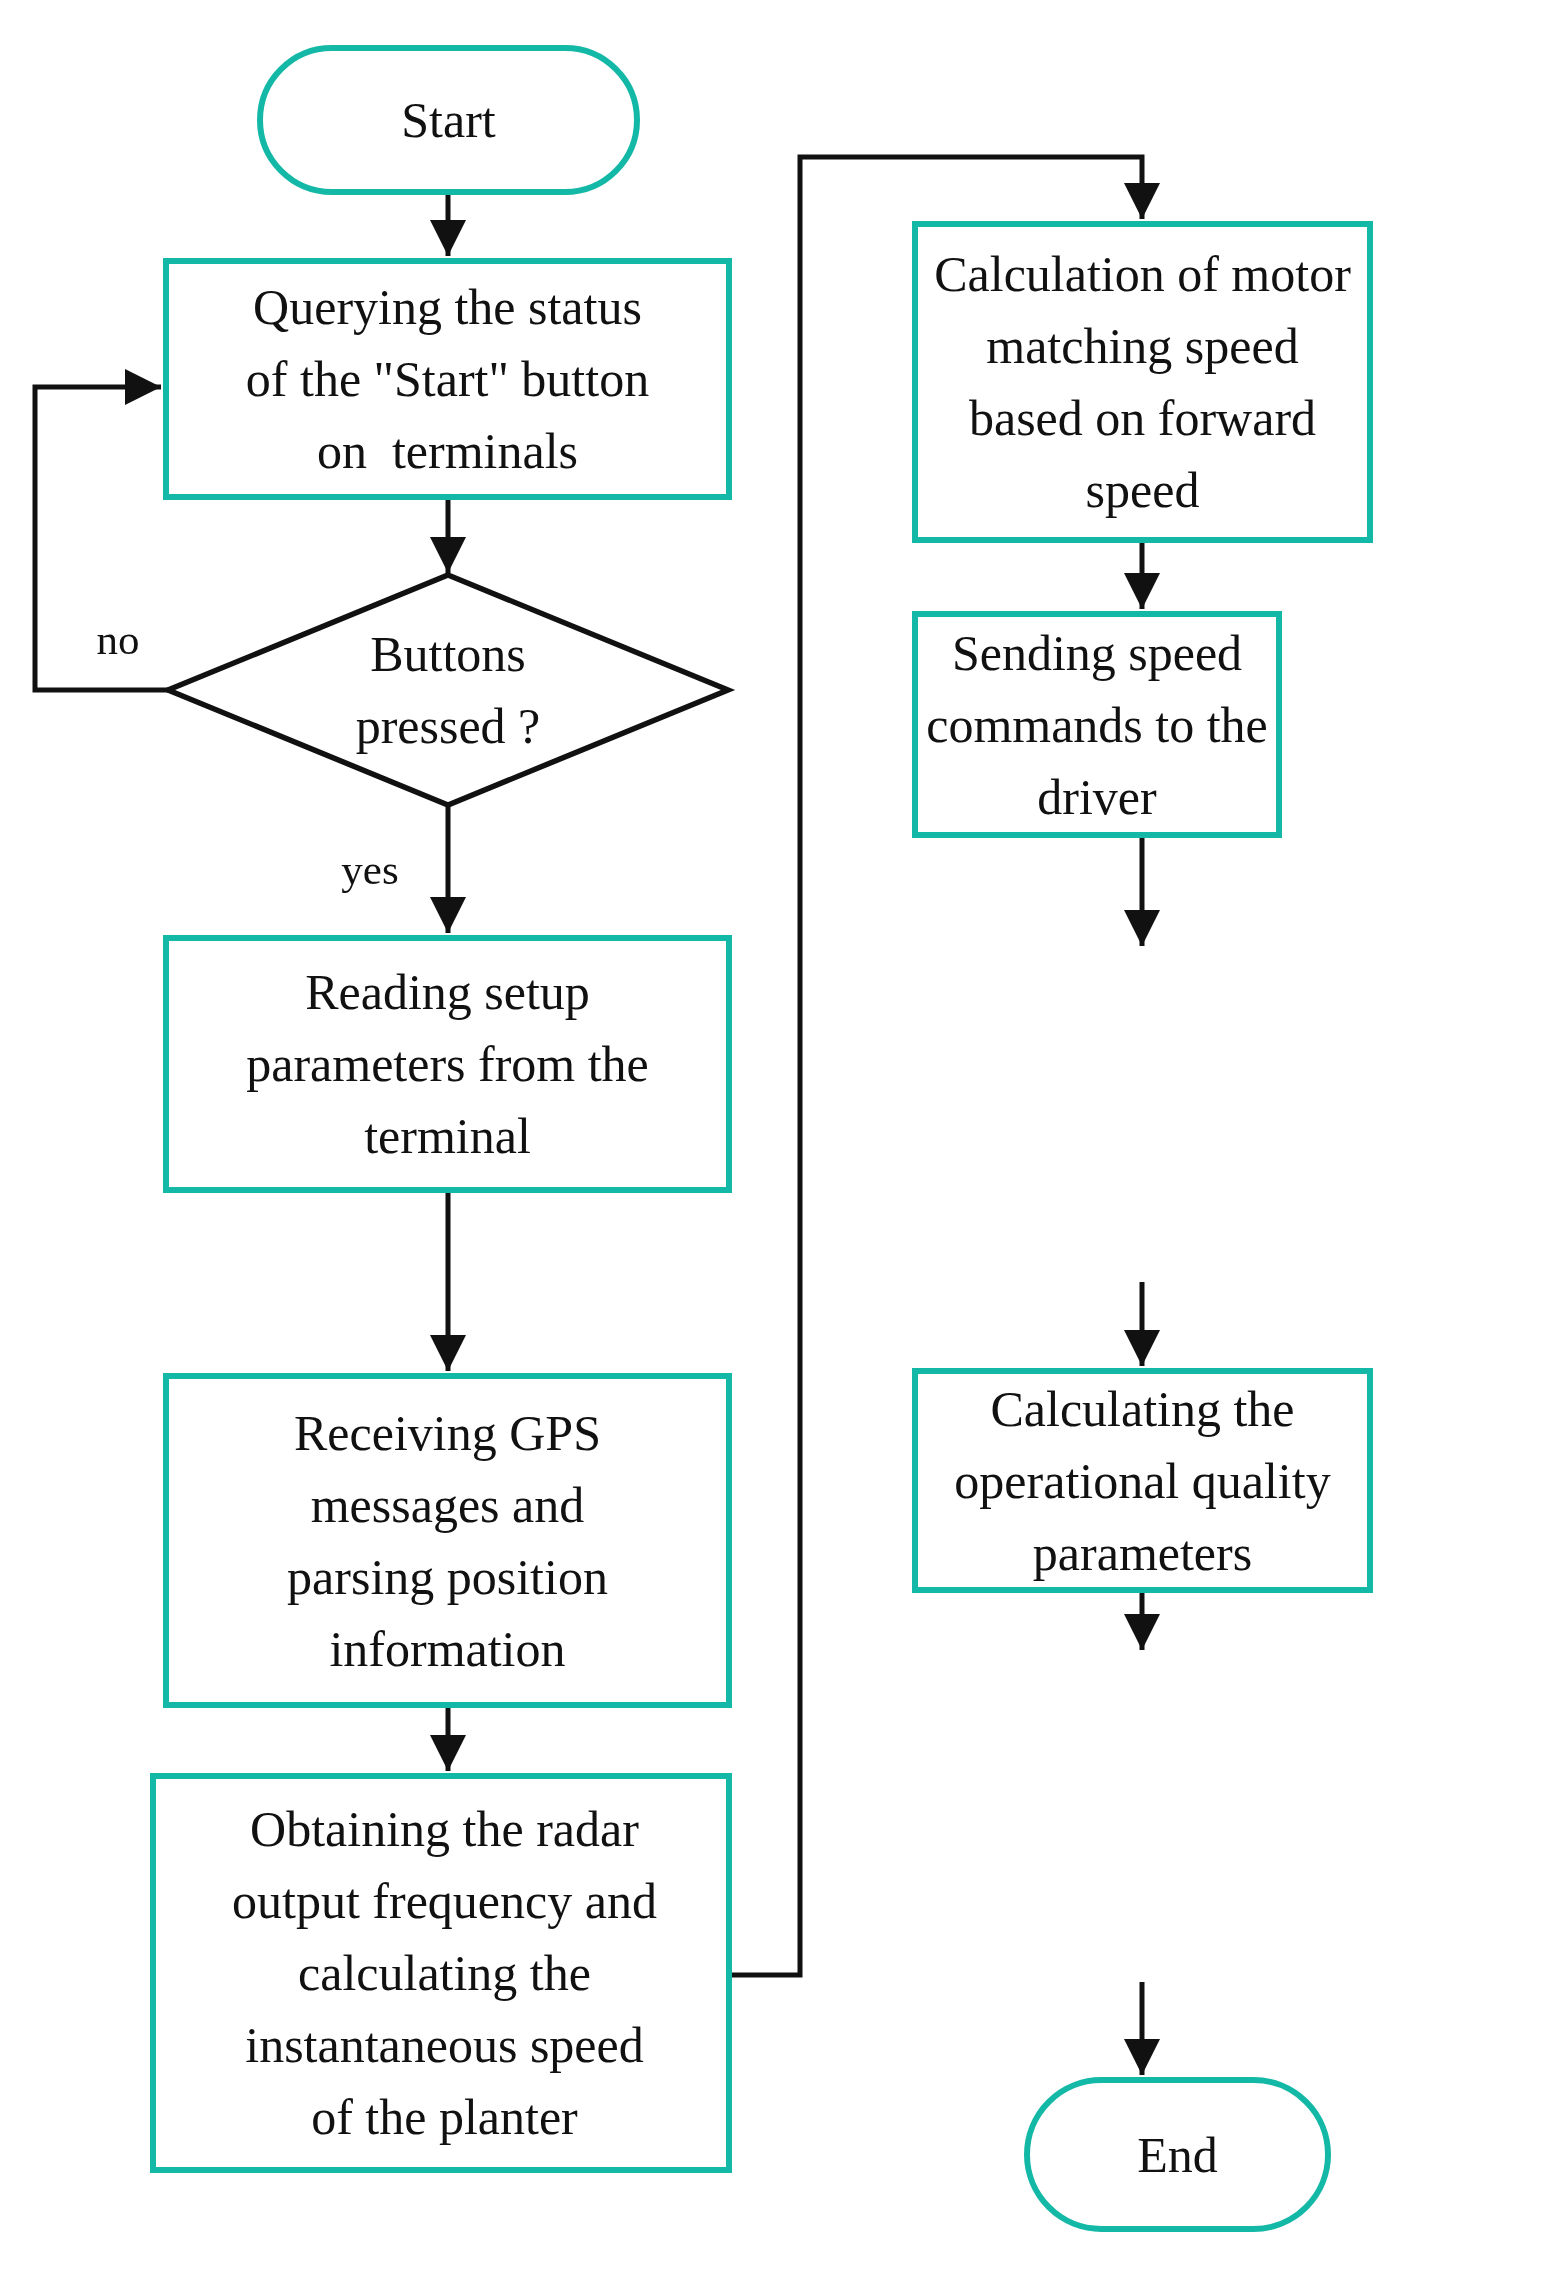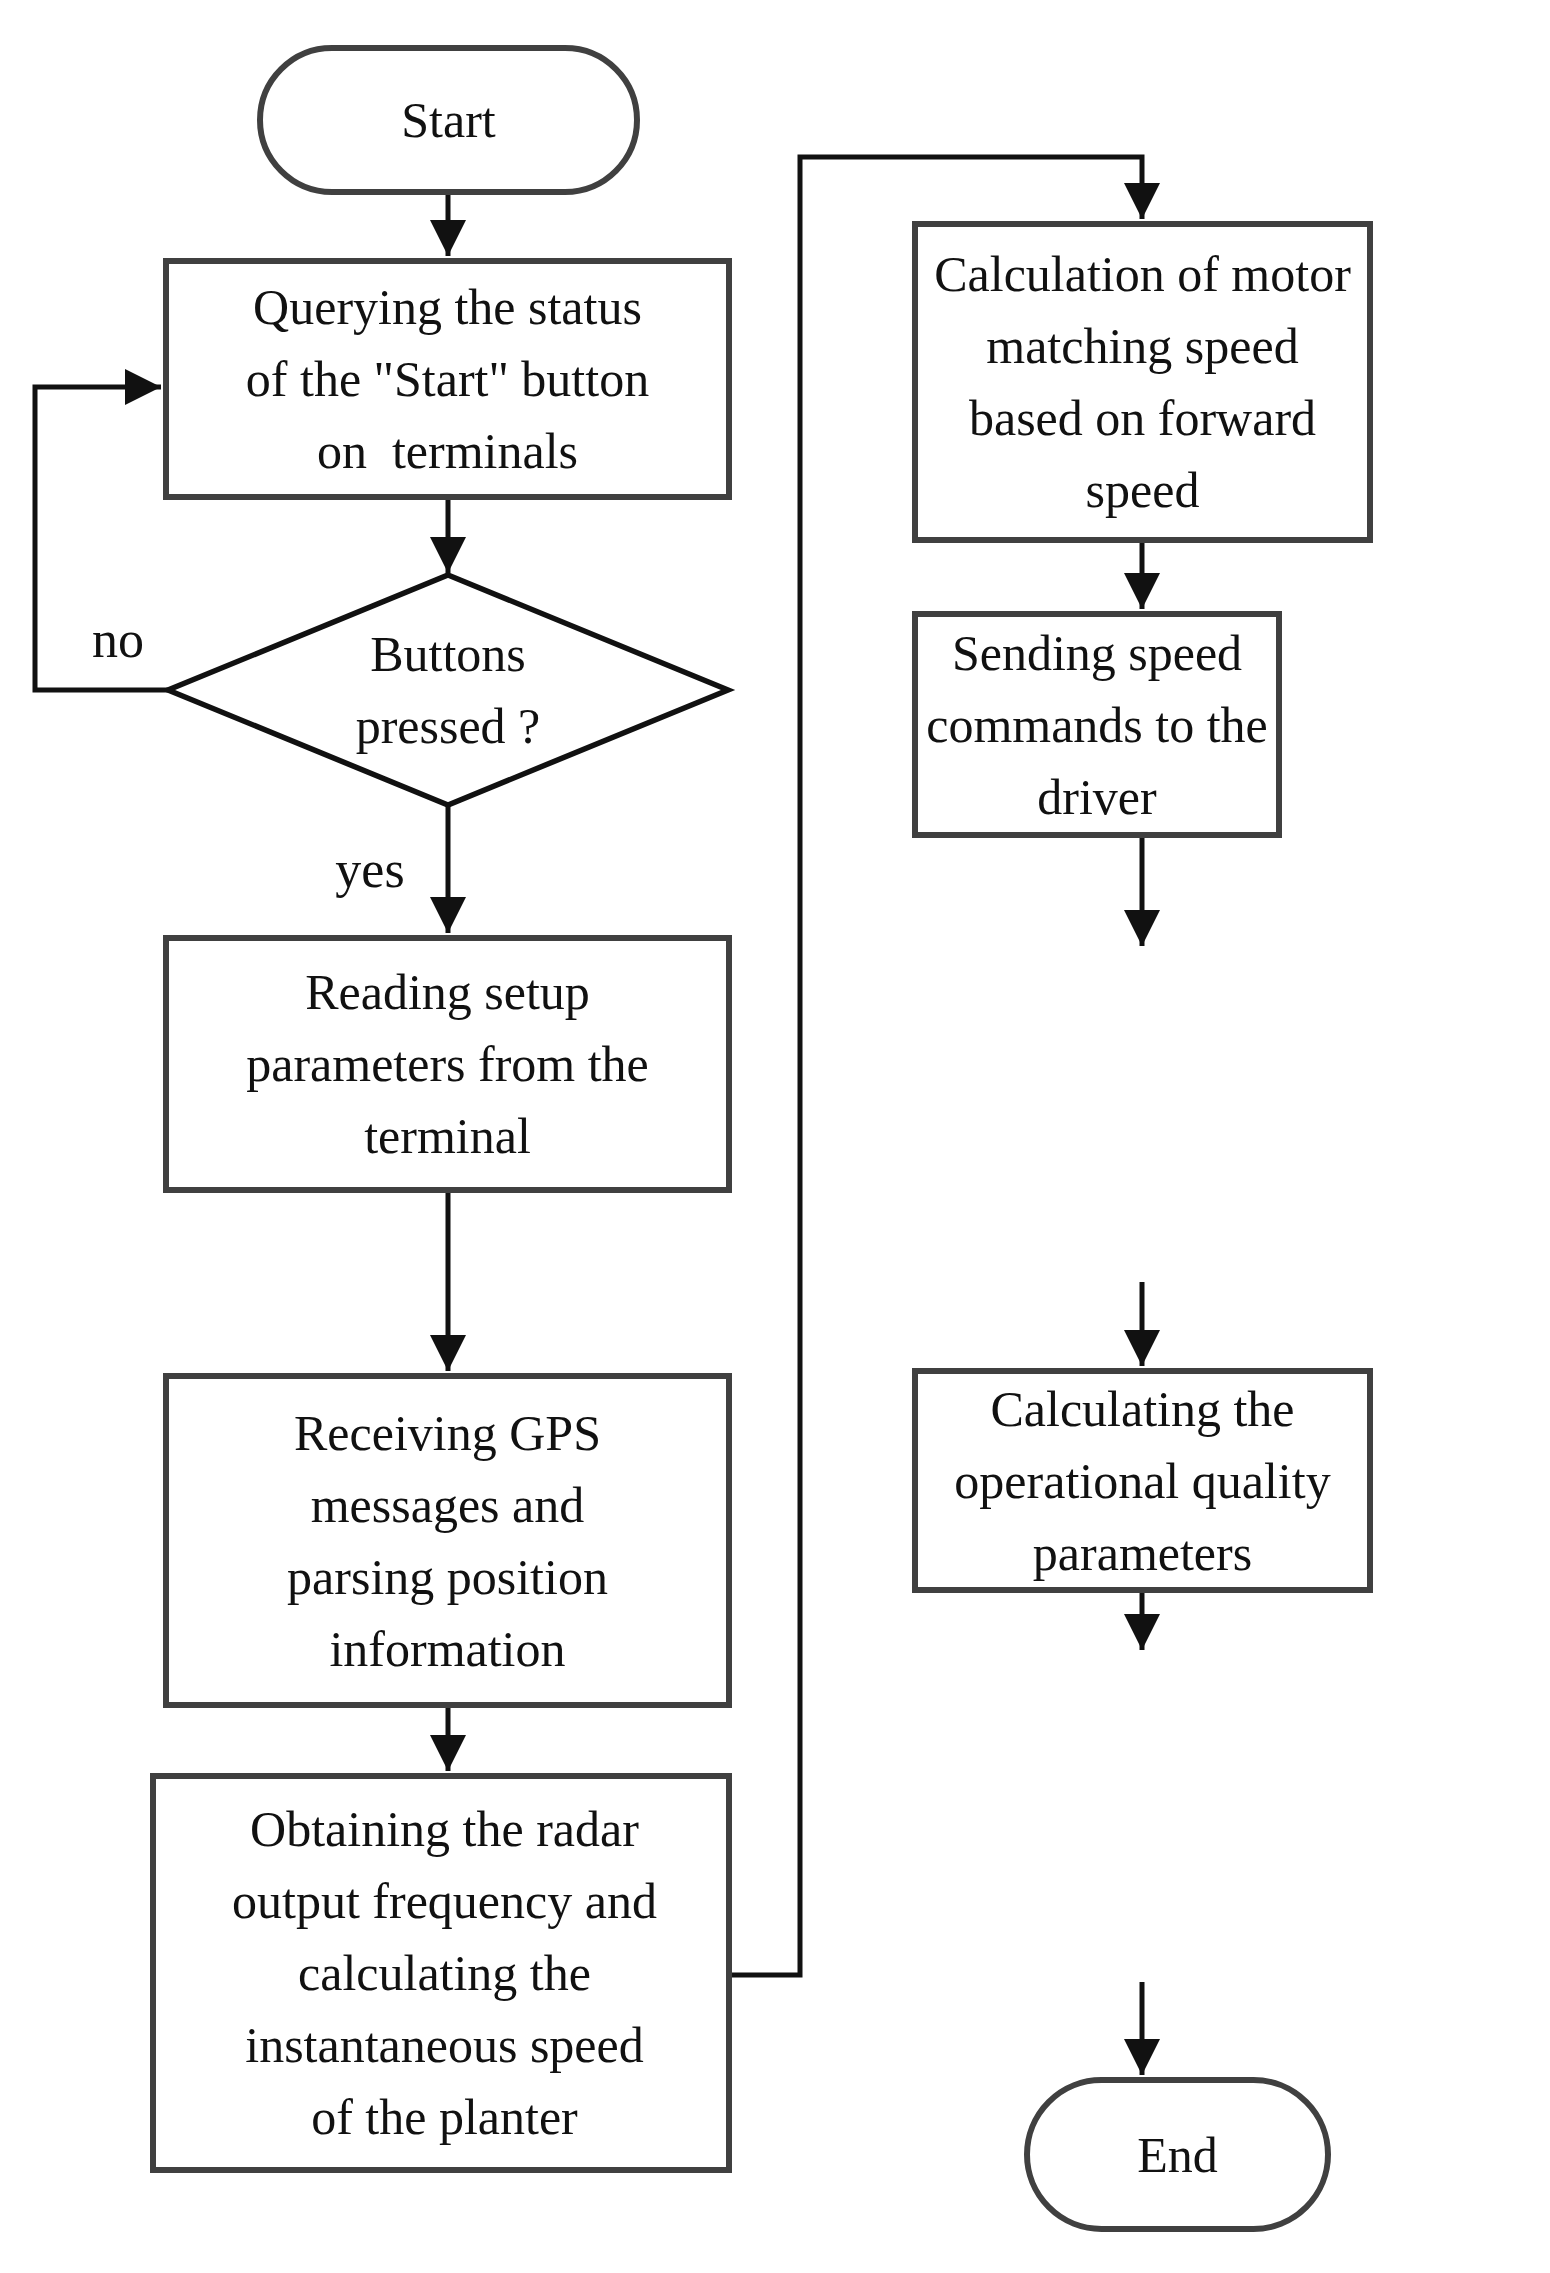--- a/index.html
+++ b/index.html
@@ -19,21 +19,21 @@
   #edges-svg {
     position: absolute;
     left: 0; top: 0;
     width: 1550px;
     height: 2273px;
     z-index: 1;
   }
   .node {
     position: absolute;
     box-sizing: border-box;
-    border: 6px solid #404040;
+    border: 6px solid #14b8a6;
     background: #ffffff;
     display: flex;
     align-items: center;
     justify-content: center;
     text-align: center;
     white-space: pre;
     font-size: 50px;
     line-height: 72px;
     z-index: 2;
   }
@@ -49,21 +49,21 @@
     align-items: center;
     justify-content: center;
     text-align: center;
     white-space: pre;
     font-size: 50px;
     line-height: 72px;
     z-index: 3;
   }
   .edge-label {
     position: absolute;
-    font-size: 52px;
+    font-size: 43px;
     line-height: 50px;
     z-index: 3;
   }
   
   #n-start     { left: 257px;  top: 45px;   width: 383px; height: 150px; }
   #n-querying  { left: 163px;  top: 258px;  width: 569px; height: 242px; }
   #n-diamond-text { left: 188px; top: 585px; width: 520px; height: 210px; }
   #n-reading   { left: 163px;  top: 935px;  width: 569px; height: 258px; }
   #n-gps       { left: 163px;  top: 1373px; width: 569px; height: 335px; }
   #n-radar     { left: 150px;  top: 1773px; width: 582px; height: 400px; padding-left: 7px; }

